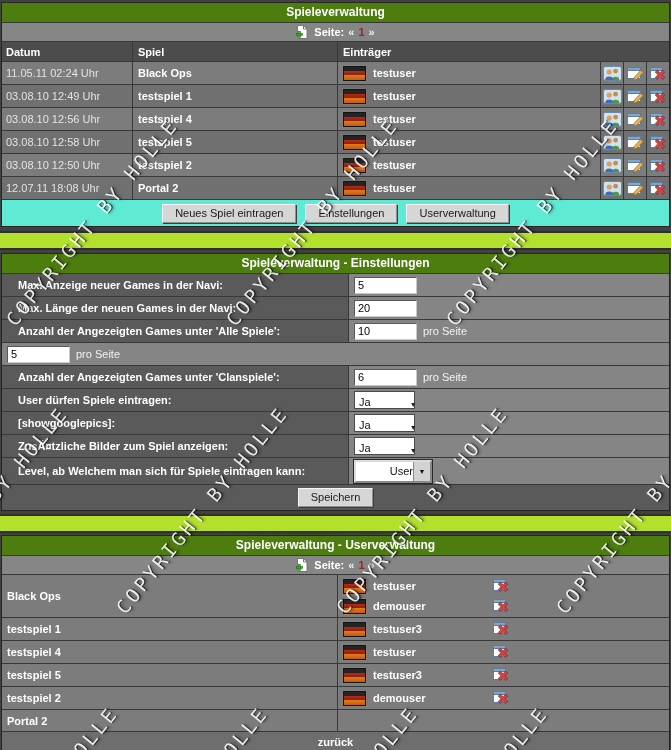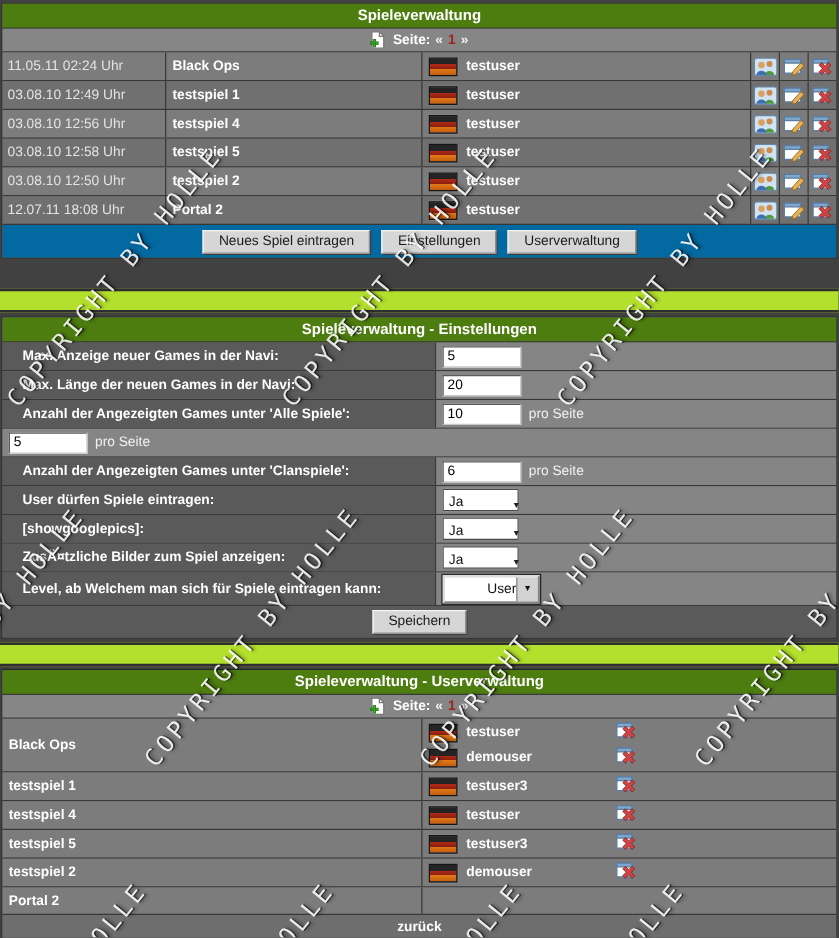--- a/index.html
+++ b/index.html
@@ -25,21 +25,21 @@
   .row{display:flex;border-bottom:1px solid #383838;font-size:11px;align-items:stretch;}
   .thead{background:#4c4c4c;height:19px;color:#fff;font-weight:bold;}
   .c-date{width:126px;padding-left:4px;border-right:1px solid #383838;display:flex;align-items:center;color:#e3e3e3;}
   .thead .c-date{color:#fff;}
   .c-game{width:199px;padding-left:5px;border-right:1px solid #383838;display:flex;align-items:center;font-weight:bold;color:#fff;}
   .c-user{flex:1;padding-left:5px;display:flex;align-items:center;gap:7px;font-weight:bold;color:#fff;}
   .gr{height:22px;background:#7c7c7c;}
   .gr.alt{background:#707070;}
   .c-ic{width:22px;border-left:1px solid #383838;display:flex;align-items:center;justify-content:center;cursor:pointer;}
 
-  .btnrow{height:26px;background:#0369a1;display:flex;align-items:center;justify-content:center;gap:9px;}
+  .btnrow{height:26px;background:#5eead4;display:flex;align-items:center;justify-content:center;gap:9px;}
   .btn{font-size:11px;color:#1a1a1a;background:#d6d6d6;
     border:1px solid #8f8f8f;border-top-color:#f5f5f5;border-left-color:#f5f5f5;
     box-shadow:1px 1px 0 #3e3e3e;padding:2px 12px 3px;font-family:inherit;cursor:pointer;}
 
   .greenbar{position:absolute;left:0;width:671px;height:15px;background:#b3e02c;
     border-top:2px solid #2f2f2f;border-bottom:2px solid #2f2f2f;}
   #green1{top:231px;} #green2{top:514px;}
 
   .srow{display:flex;height:22px;border-bottom:1px solid #383838;}
   .srow.tall{height:26px;}
@@ -87,20 +87,25 @@
           <path d="M7.5 0.5 v3.5 h3.5" fill="none" stroke="#777"></path>
           <rect x="0.5" y="8.5" width="6" height="2" fill="#3fae2a" stroke="#1c6e12" stroke-width="0.6"></rect>
           <rect x="2.5" y="6.5" width="2" height="6" fill="#3fae2a" stroke="#1c6e12" stroke-width="0.6"></rect>
         </svg>
       </span>
     <span>Seite:</span>
     <span class="pg-arr">«</span>
     <span class="pg-num">1</span>
     <span class="pg-arr">»</span>
   </div>
+  <div class="row thead">
+    <div class="c-date">Datum</div>
+    <div class="c-game">Spiel</div>
+    <div class="c-user">Einträger</div>
+  </div>
 
   <div class="row gr">
     <div class="c-date">11.05.11 02:24 Uhr</div>
     <div class="c-game">Black Ops</div>
     <div class="c-user">
         <span class="flag"></span>
         <span>testuser</span>
       </div>
     <div class="c-ic icon-group">
         <svg width="19" height="15" viewBox="0 0 19 15">

